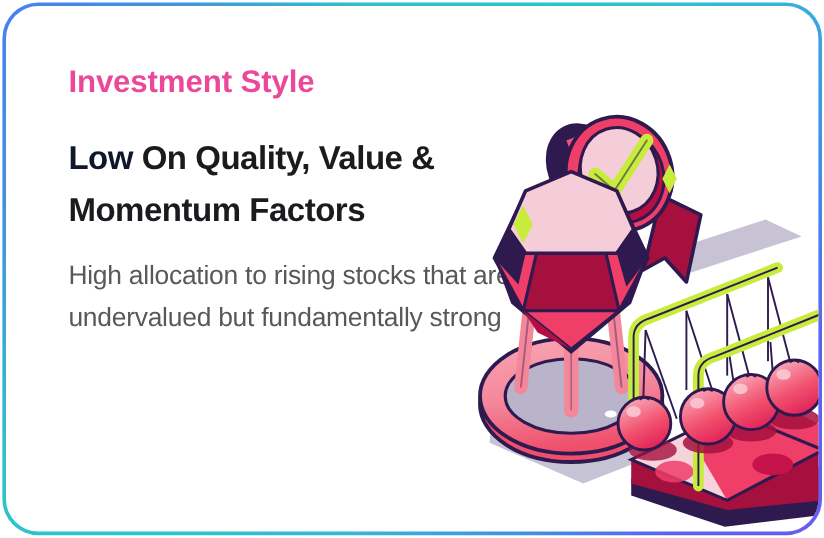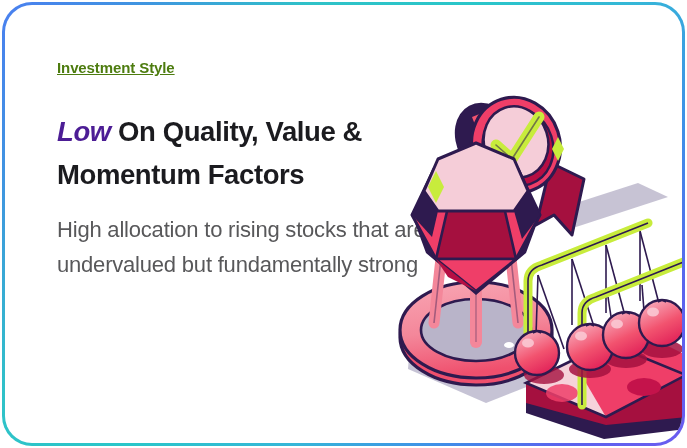--- a/index.html
+++ b/index.html
@@ -41,37 +41,36 @@
     overflow: hidden;
   }
 
   
   .text-col {
     position: absolute;
     left: 52px; top: 48px;
     width: 380px;
   }
   .eyebrow {
-    font-size: 15px;
+    font-size: 26px;
     font-weight: bold;
-    color: #4d7c0f;
+    color: #ec4899;
     letter-spacing: -0.1px;
     line-height: 30px;
-    text-decoration: underline;
   }
   .headline {
     margin-top: 27px;
     font-size: 27.5px;
     font-weight: bold;
     color: #1b1b1f;
     line-height: 43px;
     letter-spacing: -0.4px;
     max-width: 345px;
   }
-  .headline .accent { color: #4c1d95; font-style: italic; }
+  .headline .accent { color: #0f172a; }
   .subtext {
     margin-top: 16px;
     font-size: 22px;
     color: #58585a;
     line-height: 35px;
     letter-spacing: -0.2px;
     max-width: 375px;
   }
 
   

